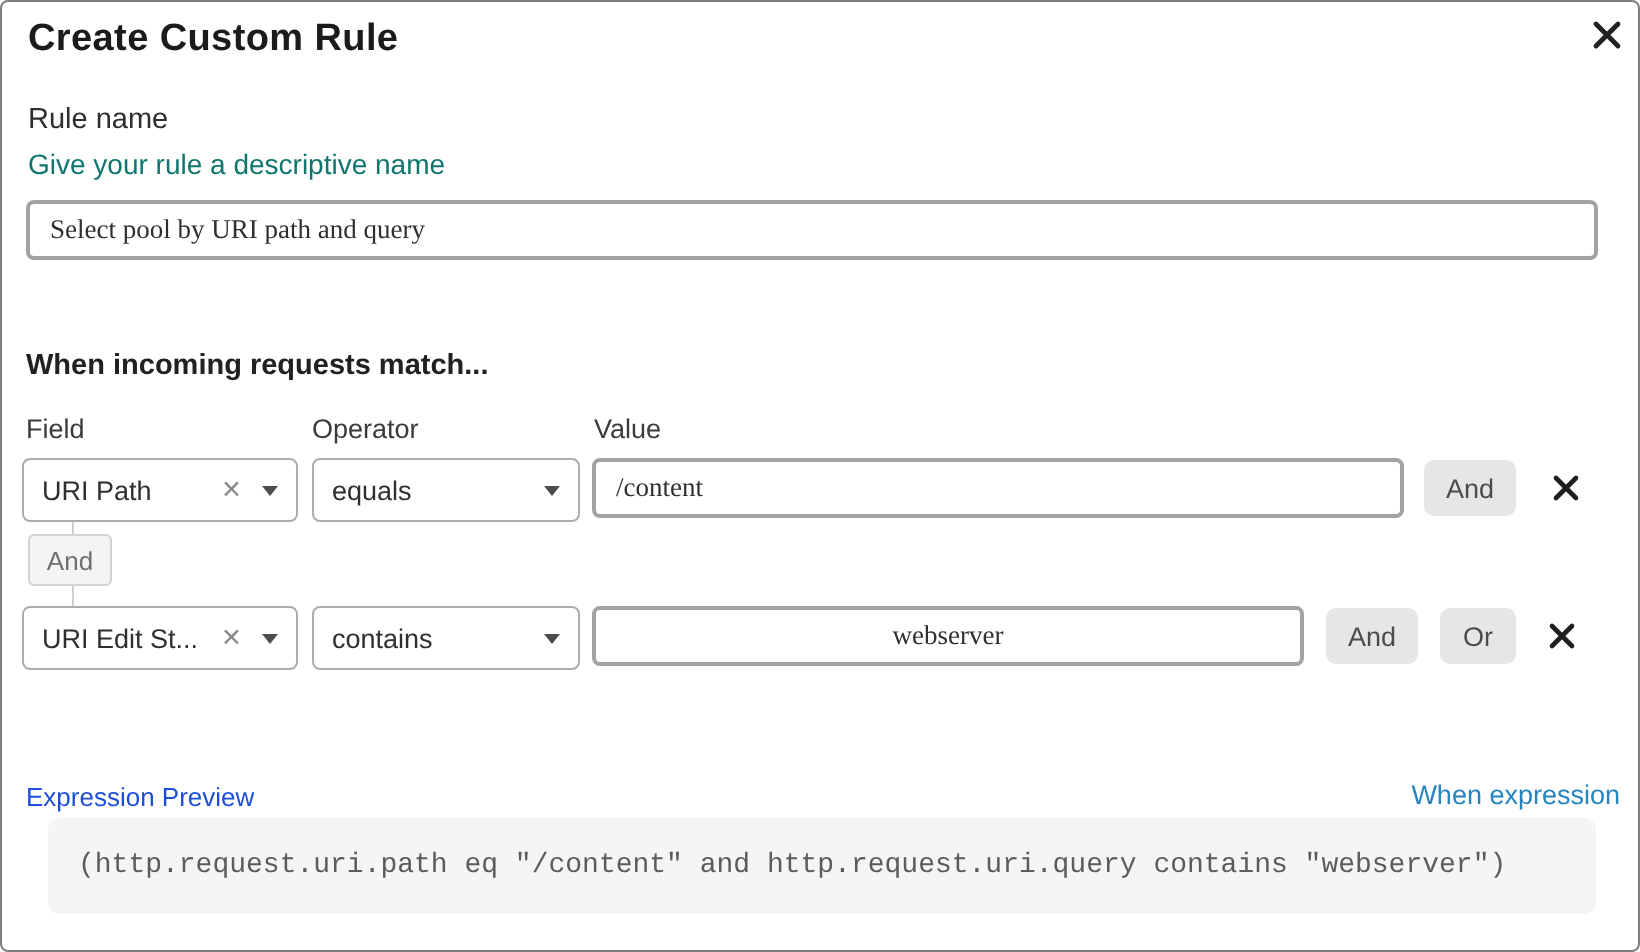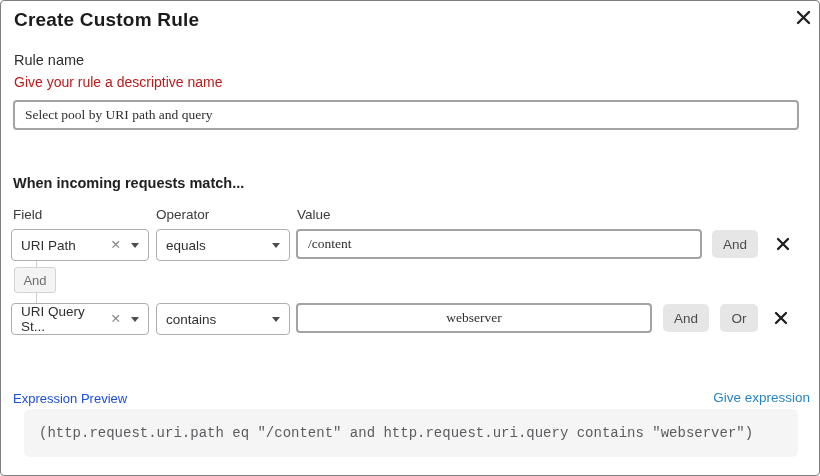--- a/index.html
+++ b/index.html
@@ -11,21 +11,21 @@
     border:1px solid #7e7e7e;
     border-radius:4px;
     font-family:"Liberation Sans", sans-serif;
     color:#2b2b2b;
     overflow:hidden;
   }
   .abs { position:absolute; }
   .title { left:13px; top:8px; font-size:19px; font-weight:700; color:#1b1b1b; letter-spacing:.2px; }
   .close-btn { right:6px; top:6px; width:20px; height:20px; border:none; background:transparent; padding:0; cursor:pointer; display:flex; align-items:center; justify-content:center; }
   .rn-label  { left:13px; top:51px;  font-size:14.5px; color:#2e2e2e; }
-  .rn-helper { left:13px; top:73px;  font-size:14px;   color:#b91c1c; }
+  .rn-helper { left:13px; top:73px;  font-size:14px;   color:#0f766e; }
   .text-input {
     height:30px; border:2px solid #a3a3a3; border-radius:4px;
     padding:0 10px; font-size:13.5px; color:#2f2f2f; background:#fff;
     font-family:Liberation Serif, serif; outline:none;
   }
   .rn-input { left:12px; top:99px; width:786px; }
   .h2 { left:12px; top:174px; font-size:14.5px; font-weight:700; color:#212121; }
   .col-label { font-size:13.5px; color:#3b3b3b; top:206px;text-align:right; }
   .col-field    { left:12px;  }
   .col-operator { left:155px; }
@@ -99,36 +99,36 @@
   <button class="abs row-x" style="left:774px; top:235px;">
     <svg class="xmark" width="14" height="14" viewBox="0 0 14 14">
         <path d="M2 2 L12 12 M12 2 L2 12" stroke="#1e1e1e" stroke-width="2.3" stroke-linecap="round"></path>
       </svg>
   </button>
 
   <div class="abs connector-line"></div>
   <div class="abs and-badge">And</div>
 
   <div class="abs sel" style="left:10px; top:302px; width:138px;">
-    <span>URI Query St...</span>
+    <span>URI Edit St...</span>
     <span class="clear-x">✕</span>
     <span class="caret"></span>
   </div>
   <div class="abs sel" style="left:155px; top:302px; width:134px;">
     <span>contains</span>
     <span class="caret caret-auto"></span>
   </div>
   <input class="abs text-input" style="left: 295px; top: 302px; width: 356px; text-align: center;" type="text" value="webserver">
   <button class="abs gbtn" style="left:662px; top:303px; width:46px;">And</button>
   <button class="abs gbtn" style="left:719px; top:303px; width:38px;">Or</button>
   <button class="abs row-x" style="left:772px; top:309px;">
     <svg class="xmark" width="14" height="14" viewBox="0 0 14 14">
         <path d="M2 2 L12 12 M12 2 L2 12" stroke="#1e1e1e" stroke-width="2.3" stroke-linecap="round"></path>
       </svg>
   </button>
 
   <div class="abs expr-label">Expression Preview</div>
-  <a class="abs expr-link" href="#">Give expression</a>
+  <a class="abs expr-link" href="#">When expression</a>
   <div class="abs expr-pre">
     <span>(http.request.uri.path eq "/content" and http.request.uri.query contains "webserver")</span>
   </div>
 
 </div>
 
 </body></html>

